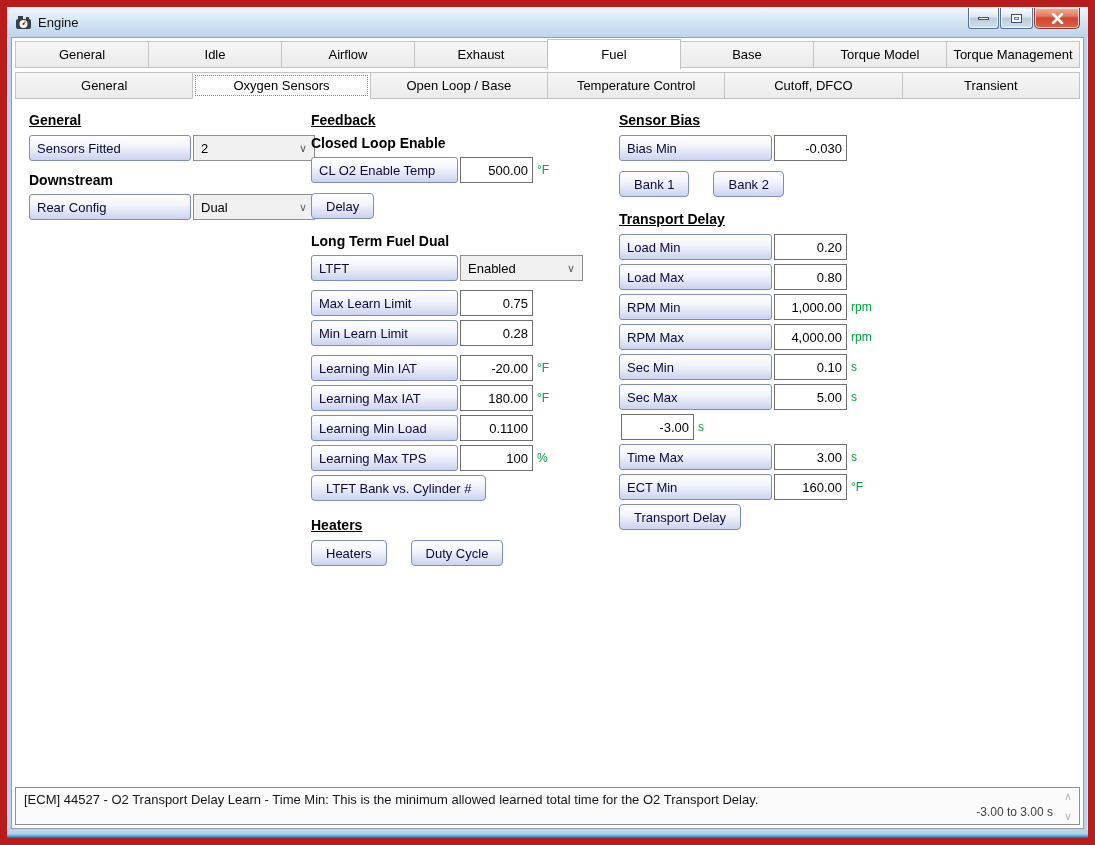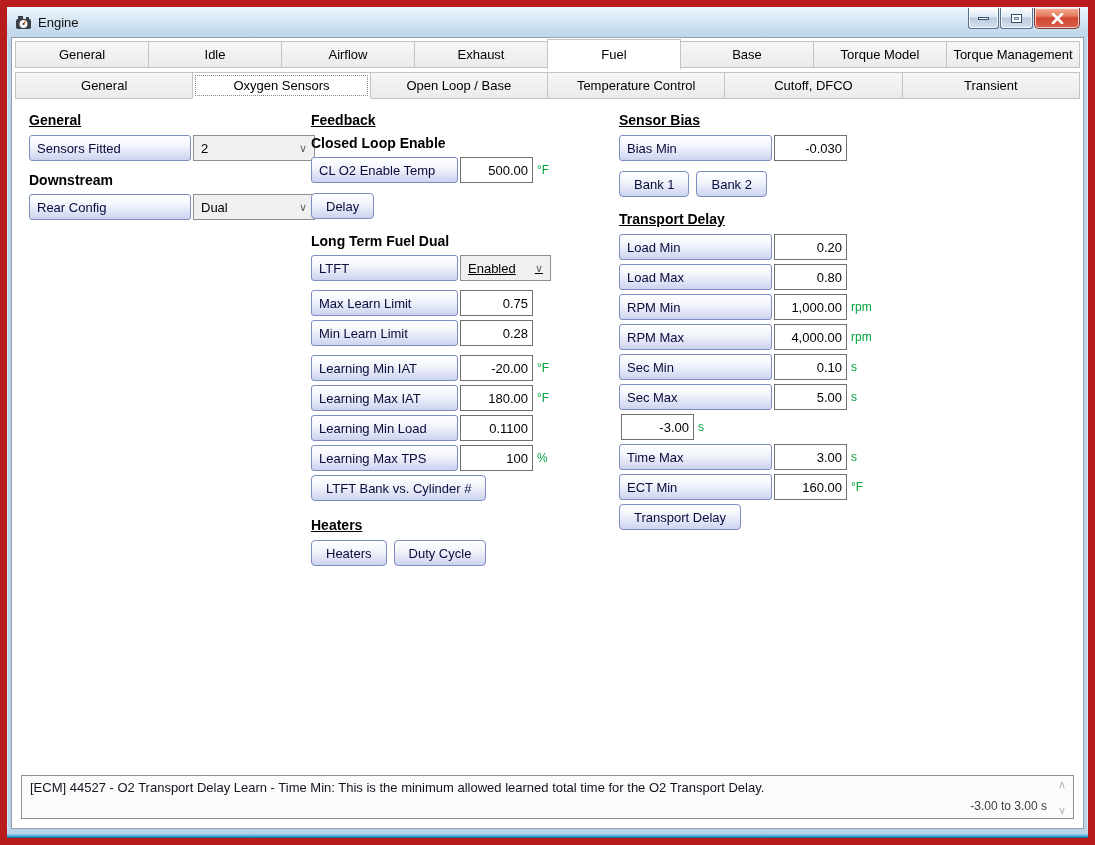--- a/index.html
+++ b/index.html
@@ -108,37 +108,37 @@
   }
   .unit { color:#00a33c; font-size:12px; display:flex; align-items:center; margin-left:4px; }
 
   .combo {
     margin-left:2px; border:1px solid #8f8f8f; background:#f0f0f0;
     font-size:13px; color:#000;
     display:flex; align-items:center; justify-content:space-between;
     padding:0 7px; cursor:pointer;
   }
   .combo-left { width:122px; }
-  .combo-mid  { width:91px;text-decoration:underline; }
+  .combo-mid  { width:123px; }
   .chev { color:#5a5f66; font-size:11px; }
 
   .btn {
     border:1px solid #7e8cc0; border-radius:4px;
     background: linear-gradient(180deg, #ffffff 0%, #f3f5fc 40%, #ccd3ef 100%);
     color:#0a0a3c; font-size:13px; height:26px;
     display:inline-flex; align-items:center; justify-content:center;
     padding:0 14px; cursor:pointer; white-space:nowrap;
   }
-  .btnrow { display:flex; gap:7px; margin:3px 0 4px; }
+  .btnrow { display:flex; gap:24px; margin:3px 0 4px; }
   .mb14 { margin-bottom:14px; }
   .hdr.mt16 { margin-top:16px; }
 
   
   .statusbox {
-    flex:0 0 auto; height:44px; margin:9px;
+    flex:0 0 auto; height:38px; margin:3px;
     border:1px solid #8b9097; background:#fbfbfb;
     position:relative; padding:4px 26px 4px 8px;
   }
   .status-msg { font-size:13px; color:#14141e; line-height:16px; }
   .status-range { position:absolute; right:26px; bottom:5px; font-size:12px; color:#404040; }
   .status-scroll { position:absolute; right:2px; top:2px; bottom:2px; width:18px;
                    display:flex; flex-direction:column; justify-content:space-between; align-items:center; }
   .scroll-arrow { color:#b0b5bc; font-size:11px; line-height:12px; cursor:default; }
 </style>
 </head>

